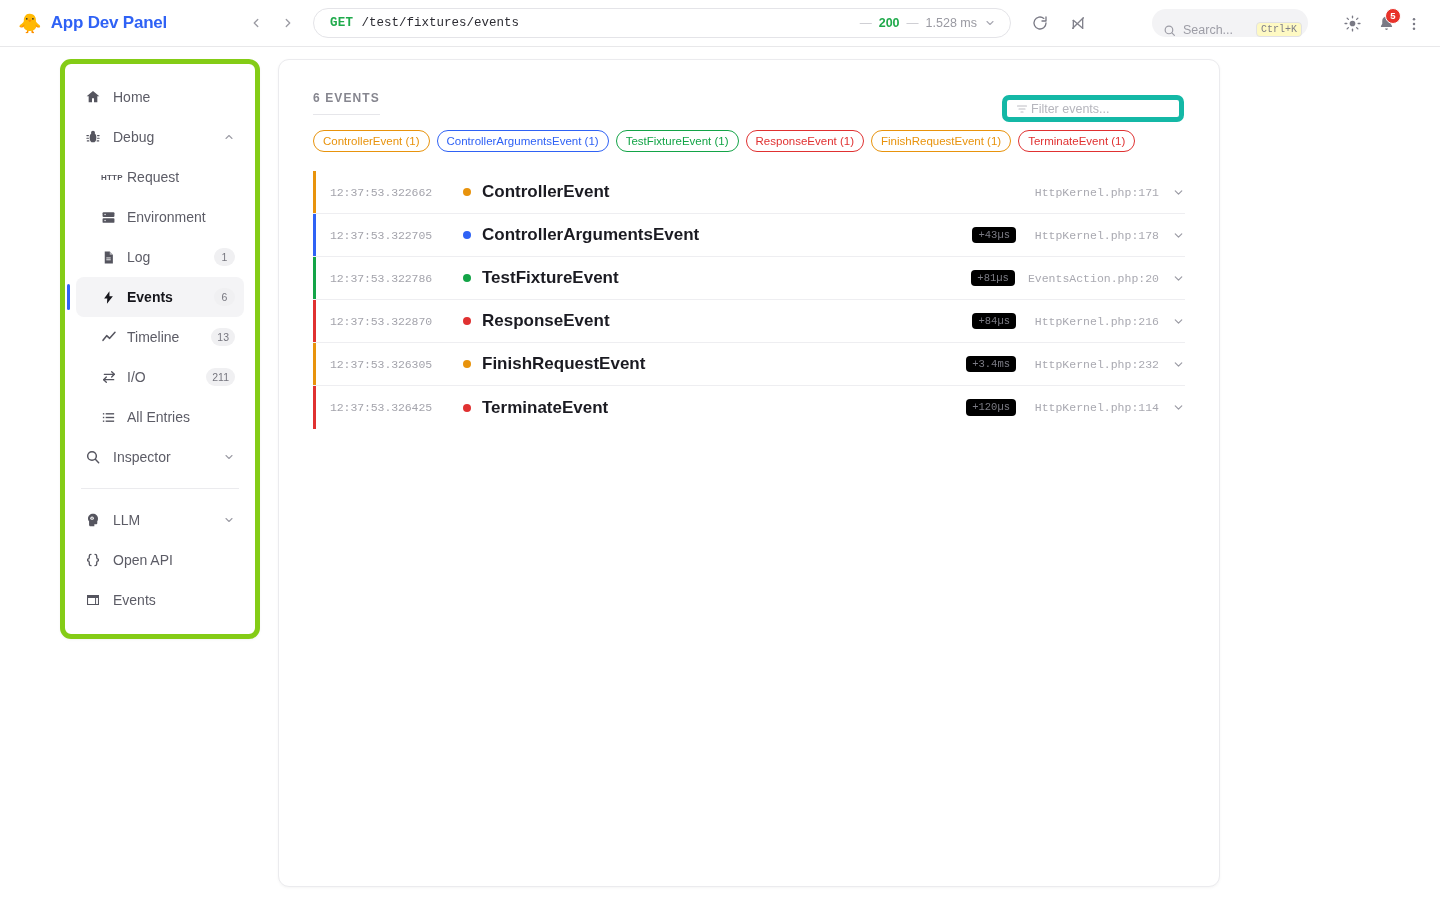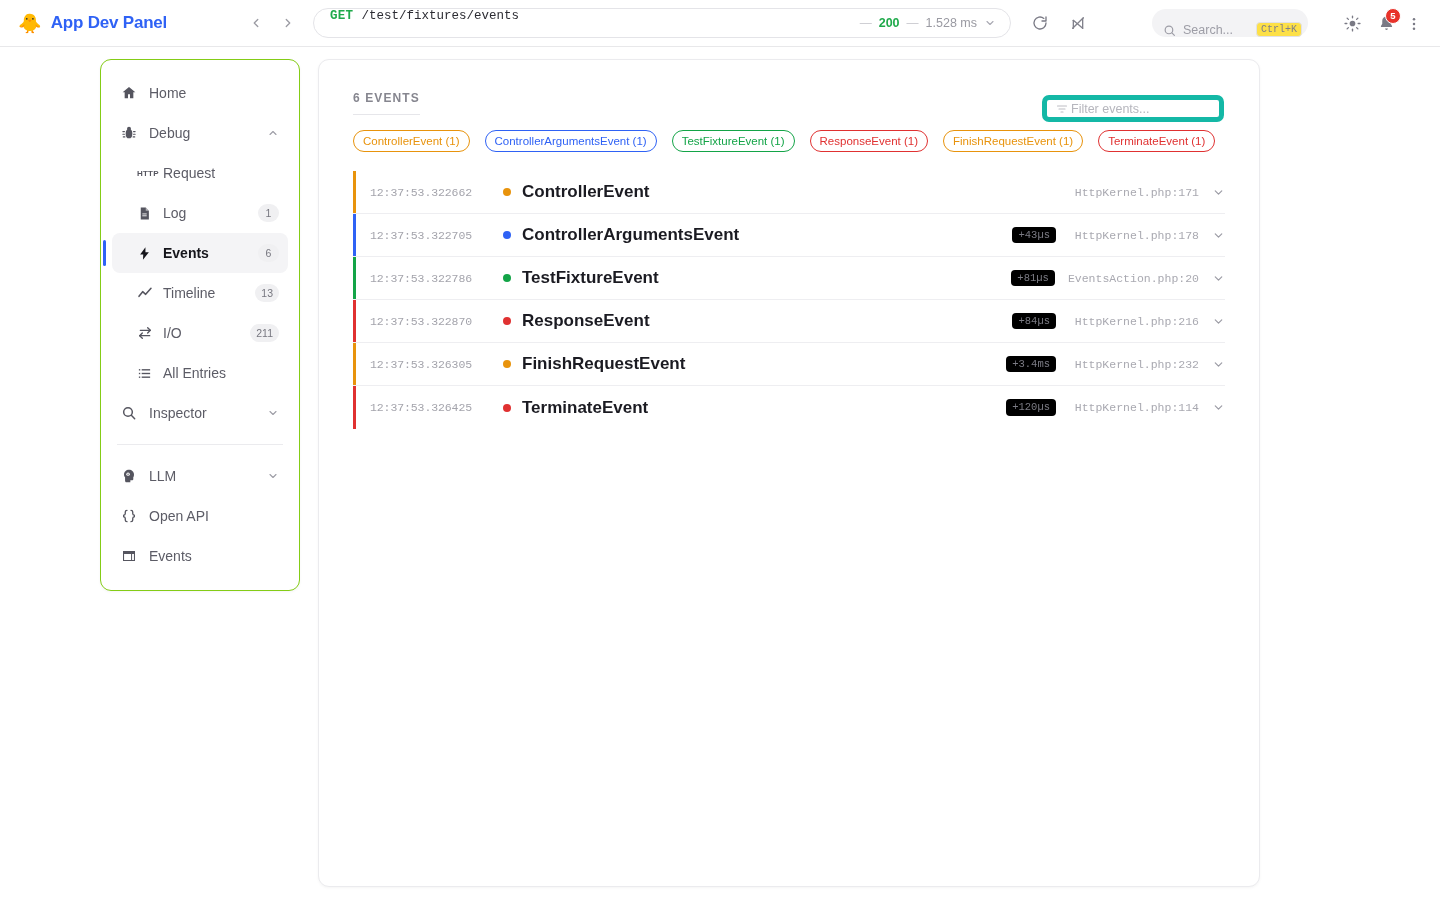--- a/index.html
+++ b/index.html
@@ -28,21 +28,21 @@
   .navarrows { display: flex; align-items: center; gap: 10px; margin-left: 5px; }
   .navarrow {
     width: 22px; height: 22px; display: flex; align-items: center; justify-content: center;
     color: #9b9ba3; cursor: pointer;
   }
 
   .urlbar {
     margin-left: 14px;
     width: 698px; height: 30px;
     border: 1px solid #e4e4e8; border-radius: 15px;
-    display: flex; 
+    display: flex; align-items: center;
     padding: 0 14px 0 16px;
     background: #fff;
   }
   .url-method { color: #1faa4b; font-size: 12.5px; font-weight: bold; letter-spacing: .3px; }
   .url-path { color: #2c2c33; font-size: 12.5px; margin-left: 8px; }
   .url-right { margin-left: auto; display: flex; align-items: center; gap: 7px; }
   .url-dash { color: #c9c9cf; font-size: 12px; }
   .url-status { color: #1faa4b; font-size: 12.5px; font-weight: bold; }
   .url-time { color: #9a9aa2; font-size: 12.5px; }
   .url-chev { color: #a9a9b2; display: flex; align-items: center; }
@@ -57,21 +57,21 @@
   .search {
     position: absolute; left: 1152px; top: 9px;
     width: 156px; height: 28px;
     background: #f3f3f5; border-radius: 14px;
     display: flex; align-items: flex-end; padding: 0 6px 0 11px; gap: 7px;
     cursor: text;
   }
   .search-text { color: #9d9da6; font-size: 12.5px; flex: 1; }
   .kbd {
     font-family: "Liberation Mono", monospace; font-size: 10px;
-    color: #7f7f89; background: #fde047; border: 1px solid #e1e1e6;
+    color: #7f7f89; background: #fef9c3; border: 1px solid #e1e1e6;
     border-radius: 4px; padding: 2px 4px 1px; line-height: 1;
   }
 
   .topbar-right { position: absolute; right: 12px; top: 0; height: 47px; display: flex; align-items: center; }
   .icon-btn {
     width: 28px; height: 28px; display: flex; align-items: center; justify-content: center;
     color: #7a7a85; cursor: pointer; position: relative;
   }
   .bell-badge {
     position: absolute; top: -2px; right: -1px;
@@ -79,22 +79,22 @@
     background: #e8322a; color: #fff; font-size: 9.5px; font-weight: bold;
     display: flex; align-items: center; justify-content: center; padding: 0 3px;
     border: 1.5px solid #fff;
   }
 
   
   .page { display: flex; padding: 12px 0 0 0; }
 
   
   .sidebar {
-    margin-left: 100px; width: 200px;
-    background: #fff; border: 1px solid #84cc16; border-radius: 11px;
+    margin-left: 60px; width: 200px;
+    background: #fff; border: 5px solid #84cc16; border-radius: 11px;
     padding: 13px 11px 14px;
     box-shadow: 0 1px 3px rgba(22,22,30,.045);
     align-self: flex-start;
   }
   .nav-item {
     height: 40px; display: flex; align-items: center;
     padding: 0 9px; border-radius: 8px; cursor: pointer;
     position: relative; color: #5c5c66; font-size: 14px;
   }
   .nav-item .ico { width: 22px; display: flex; align-items: center; justify-content: flex-start; color: #55555f; }
@@ -122,21 +122,21 @@
     margin-left: 18px; width: 942px; height: 828px;
     background: #fff; border: 1px solid #ebebee; border-radius: 11px;
     box-shadow: 0 1px 3px rgba(22,22,30,.045);
     padding: 28px 34px 0 34px;
   }
   .panel-title {
     font-size: 12px; font-weight: bold; color: #86868f;
     letter-spacing: 1.1px; padding-bottom: 9px;
     display: inline-block; border-bottom: 1px solid #e6e6ea;
   }
-  .chips { display: flex; flex-wrap: wrap; gap: 15px; margin-top: 15px; }
+  .chips { display: flex; flex-wrap: wrap; gap: 7px; margin-top: 15px; }
   .chip {
     height: 22px; padding: 0 9px; border-radius: 11px;
     border: 1px solid currentColor; background: #fff;
     font-size: 11.5px; display: flex; align-items: center; cursor: pointer;
     white-space: nowrap;
   }
 
   .filter-box {
     position: absolute; margin-left: 689px; margin-top: -20px;
     width: 182px; height: 27px;
@@ -295,20 +295,31 @@
             <polyline points="6 15 12 9 18 15"></polyline>
           </svg>
       </span>
     </div>
 
     <div class="nav-item sub">
       <span class="ico http-ico">HTTP</span>
       <span class="lbl">Request</span>
     </div>
 
+    <div class="nav-item sub">
+      <span class="ico">
+        <svg width="15" height="15" viewBox="0 0 24 24" fill="currentColor">
+          <rect x="2.5" y="3.5" width="19" height="7.5" rx="1.5"></rect>
+            <rect x="2.5" y="13" width="19" height="7.5" rx="1.5"></rect>
+          <circle cx="6.5" cy="7.2" r="1.1" fill="#fff"></circle>
+            <circle cx="6.5" cy="16.8" r="1.1" fill="#fff"></circle>
+        </svg>
+      </span>
+      <span class="lbl">Environment</span>
+    </div>
 
     <div class="nav-item sub">
       <span class="ico">
         <svg width="15" height="15" viewBox="0 0 24 24" fill="currentColor">
           <path d="M6 2.5h8l5 5v14H6z"></path>
             <path d="M14 2.5v5h5" fill="#fff" opacity=".55"></path>
           <rect x="8.5" y="12" width="7" height="1.4" fill="#fff"></rect>
             <rect x="8.5" y="15" width="7" height="1.4" fill="#fff"></rect>
         </svg>
       </span>

